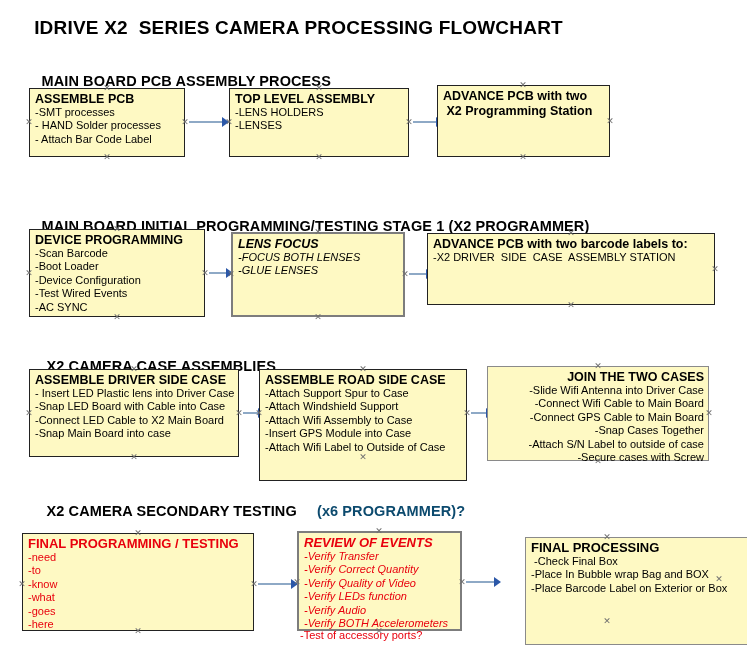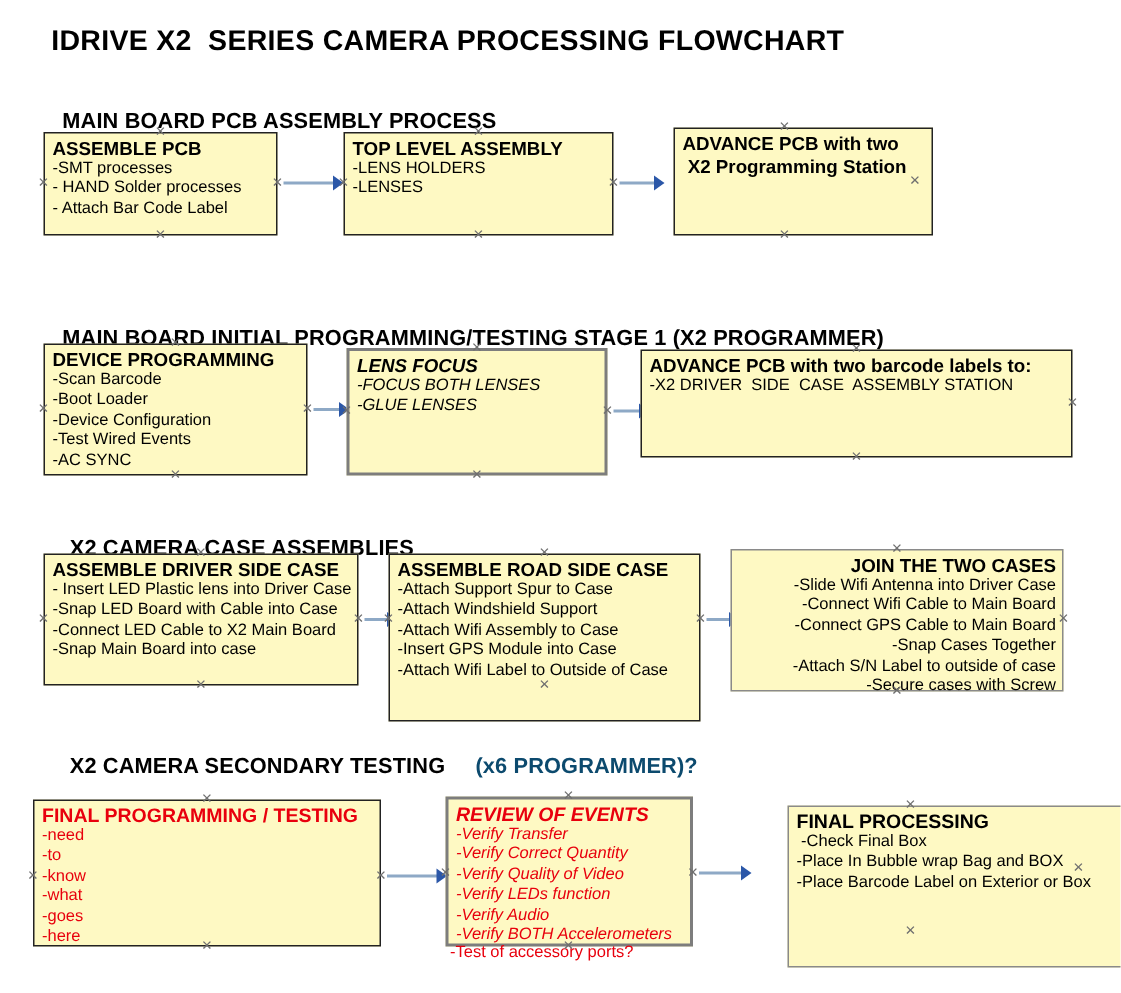--- a/index.html
+++ b/index.html
@@ -94,21 +94,21 @@
     <div class="li">-LENSES</div>
   </div>
   <span class="cp" style="left:229px;top:122px;">✕</span>
   <span class="cp" style="left:319px;top:88px;">✕</span>
   <span class="cp" style="left:319px;top:157px;">✕</span>
   <span class="cp" style="left:409px;top:122px;">✕</span>
 
   <div class="conn" style="left:413px;top:121px;width:24px;"></div>
   <div class="arrowhead" style="left:436px;top:117px;"></div>
 
-  <div class="node blackline bold-body" style="left:437px;top:85px;width:173px;height:72px;margin-left:12px;">
+  <div class="node blackline bold-body" style="left:437px;top:85px;width:173px;height:72px;">
     <div class="ttl">ADVANCE PCB with two</div>
     <div class="li"> X2 Programming Station</div>
   </div>
   <span class="cp" style="left:523px;top:85px;">✕</span>
   <span class="cp" style="left:523px;top:157px;">✕</span>
   <span class="cp" style="left:610px;top:121px;">✕</span>
 
   <div class="section-head" style="left:25px;top:202px;">
     <span>MAIN BOARD INITIAL PROGRAMMING/TESTING STAGE 1 (X2 PROGRAMMER)</span>
   </div>

